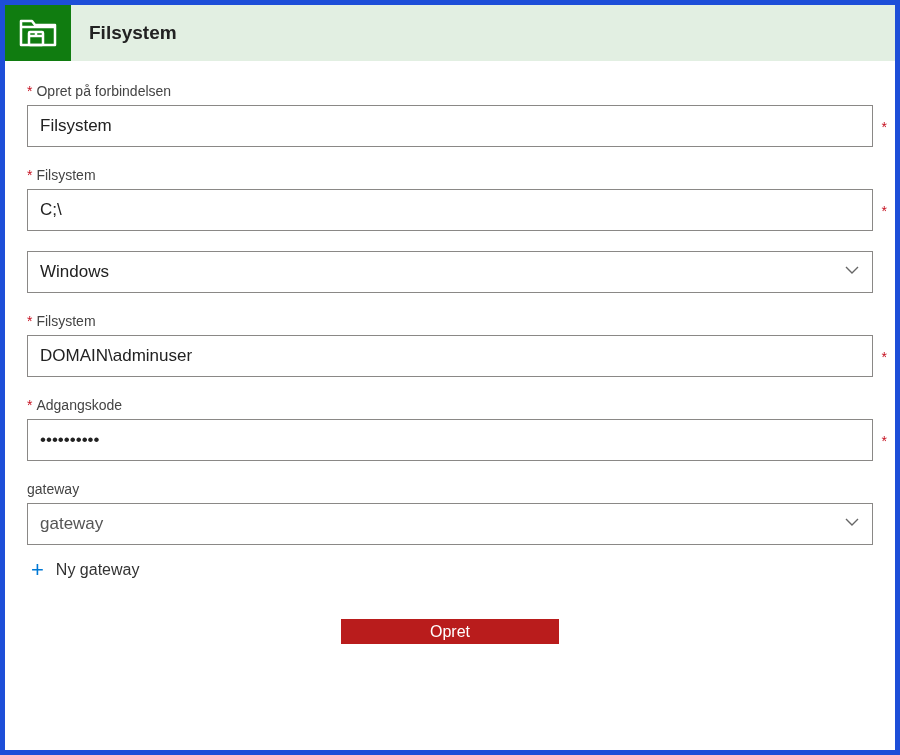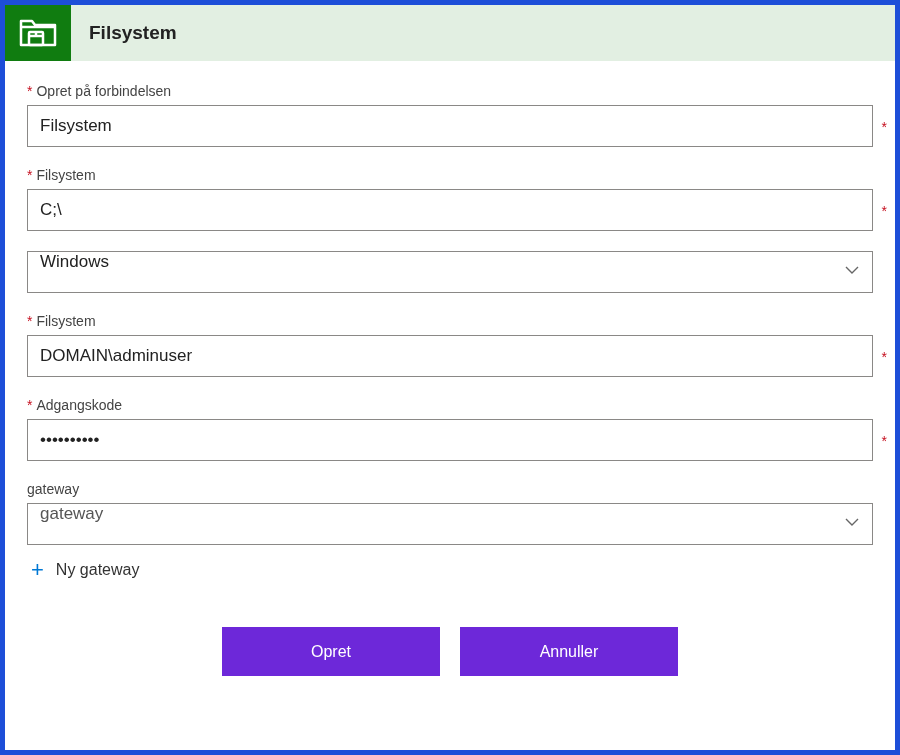--- a/index.html
+++ b/index.html
@@ -74,20 +74,21 @@
     bottom: 12px;
     color: #c50f1f;
     font-size: 14px;
   }
   .select-wrap {
     position: relative;
   }
   .select-box {
     padding-right: 40px;
     display: flex;
+    align-items: center;
     cursor: pointer;
   }
   .select-box.gray { color: #555; }
   .chevron {
     position: absolute;
     right: 12px;
     top: 50%;
     transform: translateY(-50%);
     pointer-events: none;
   }
@@ -107,22 +108,22 @@
     margin-left: 4px;
   }
   .button-row {
     display: flex;
     justify-content: center;
     gap: 20px;
     padding: 28px 0 10px 0;
   }
   .btn {
     width: 218px;
-    height: 49px;
-    background: #6d28d9;
+    height: 25px;
+    background: #b91c1c;
     color: #fff;
     border: none;
     font-size: 16px;
     cursor: pointer;
     font-family: inherit;
   }
   .form-inner {
     max-width: 860px;
   }
   .input-row {
@@ -205,21 +206,21 @@
         <div class="field-label">
           <span class="req">*</span>
             <span>Adgangskode</span>
         </div>
         <div class="input-row">
           <input class="text-input" type="text" value="••••••••••" style="">
           <span class="side-asterisk">*</span>
         </div>
       </div>
 
-      <div class="field-group" style="margin-bottom:16px;">
+      <div class="field-group" style="margin-bottom:8px;">
         <div class="field-label">
           <span>gateway</span>
         </div>
         <div class="select-wrap">
           <div class="select-box gray">
               <span>gateway</span>
             </div>
           <span class="chevron">
             <svg width="18" height="18" viewBox="0 0 18 18">
                 <path d="M3 6 L9 12 L15 6" fill="none" stroke="#666" stroke-width="1.4"></path>
@@ -227,18 +228,17 @@
           </span>
         </div>
         <div class="new-gateway">
           <span class="plus-icon">+</span>
           <span>Ny gateway</span>
         </div>
       </div>
 
       <div class="button-row">
         <button class="btn">Opret</button>
-        <button class="btn">Annuller</button>
       </div>
 
     </div>
   </div>
 </div>
 
 </body></html>

